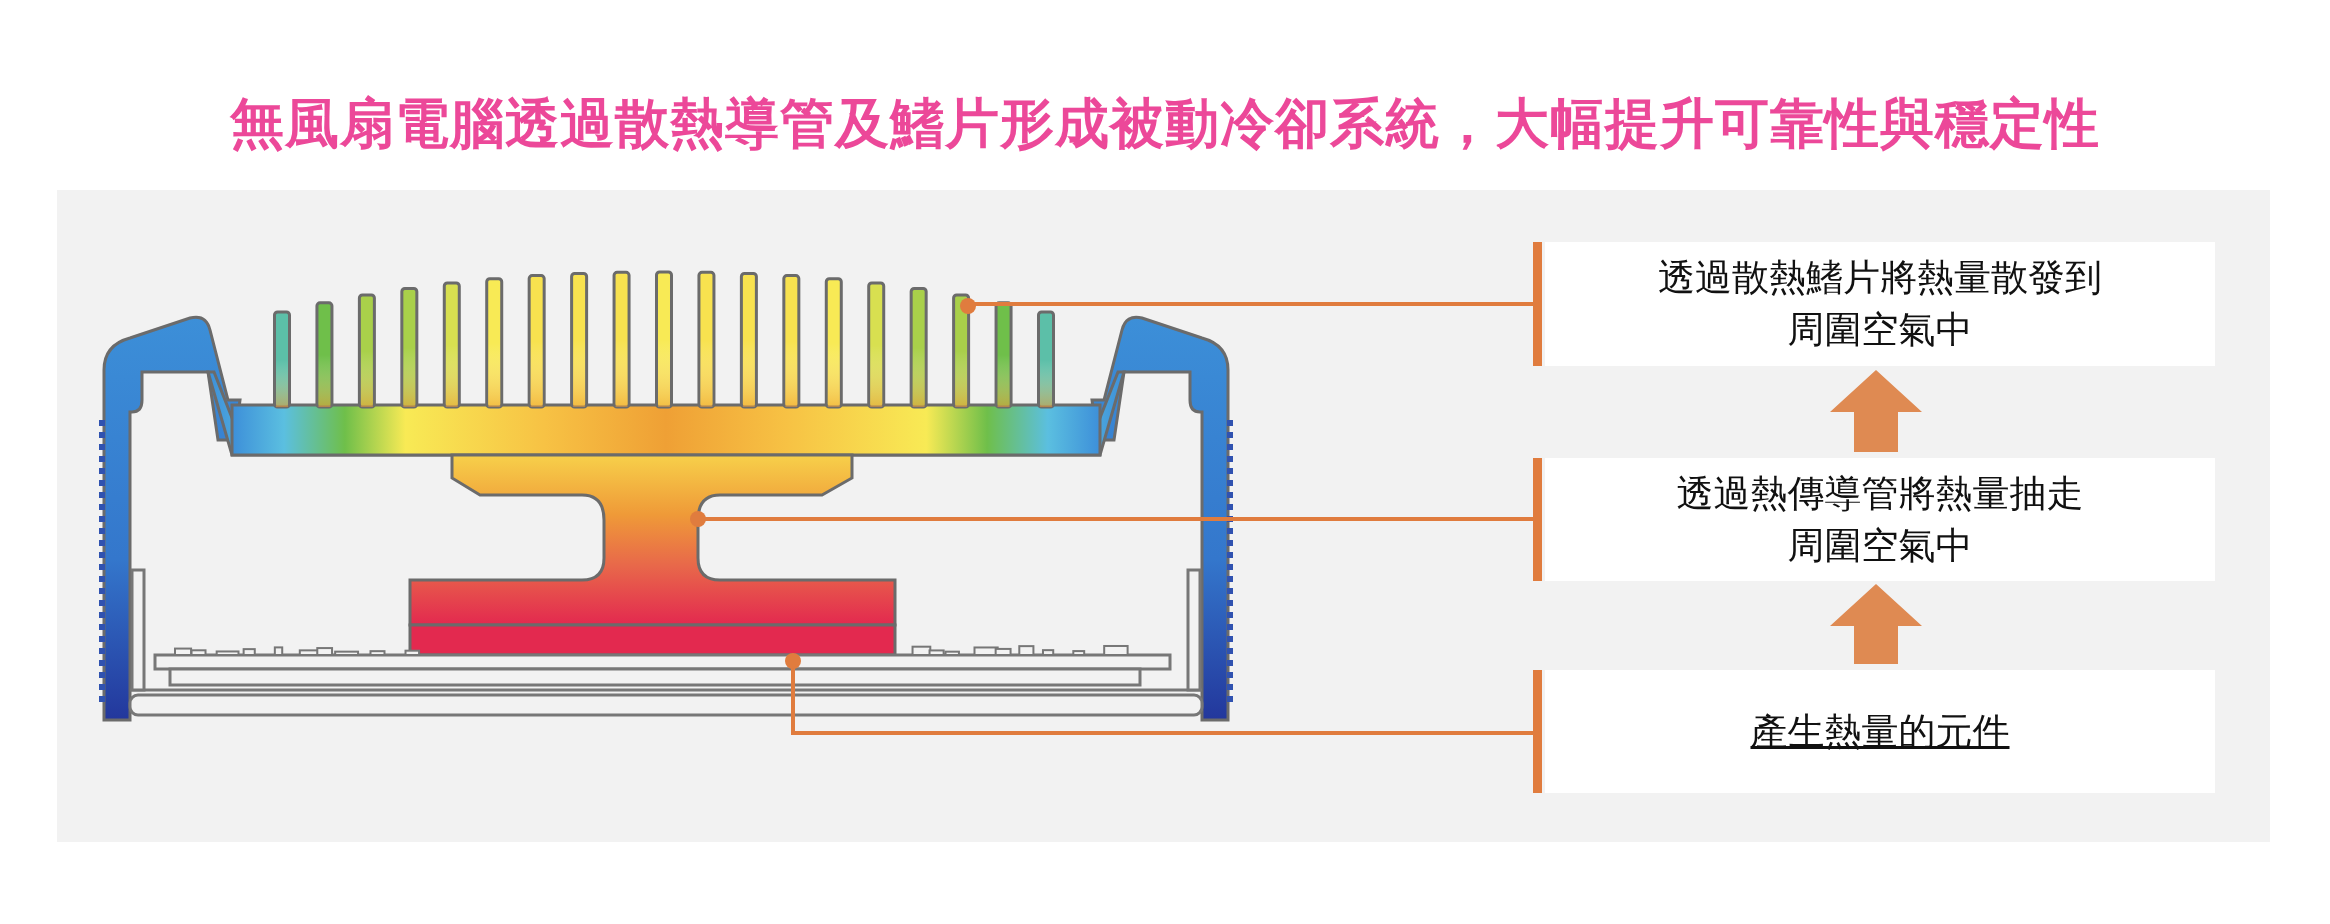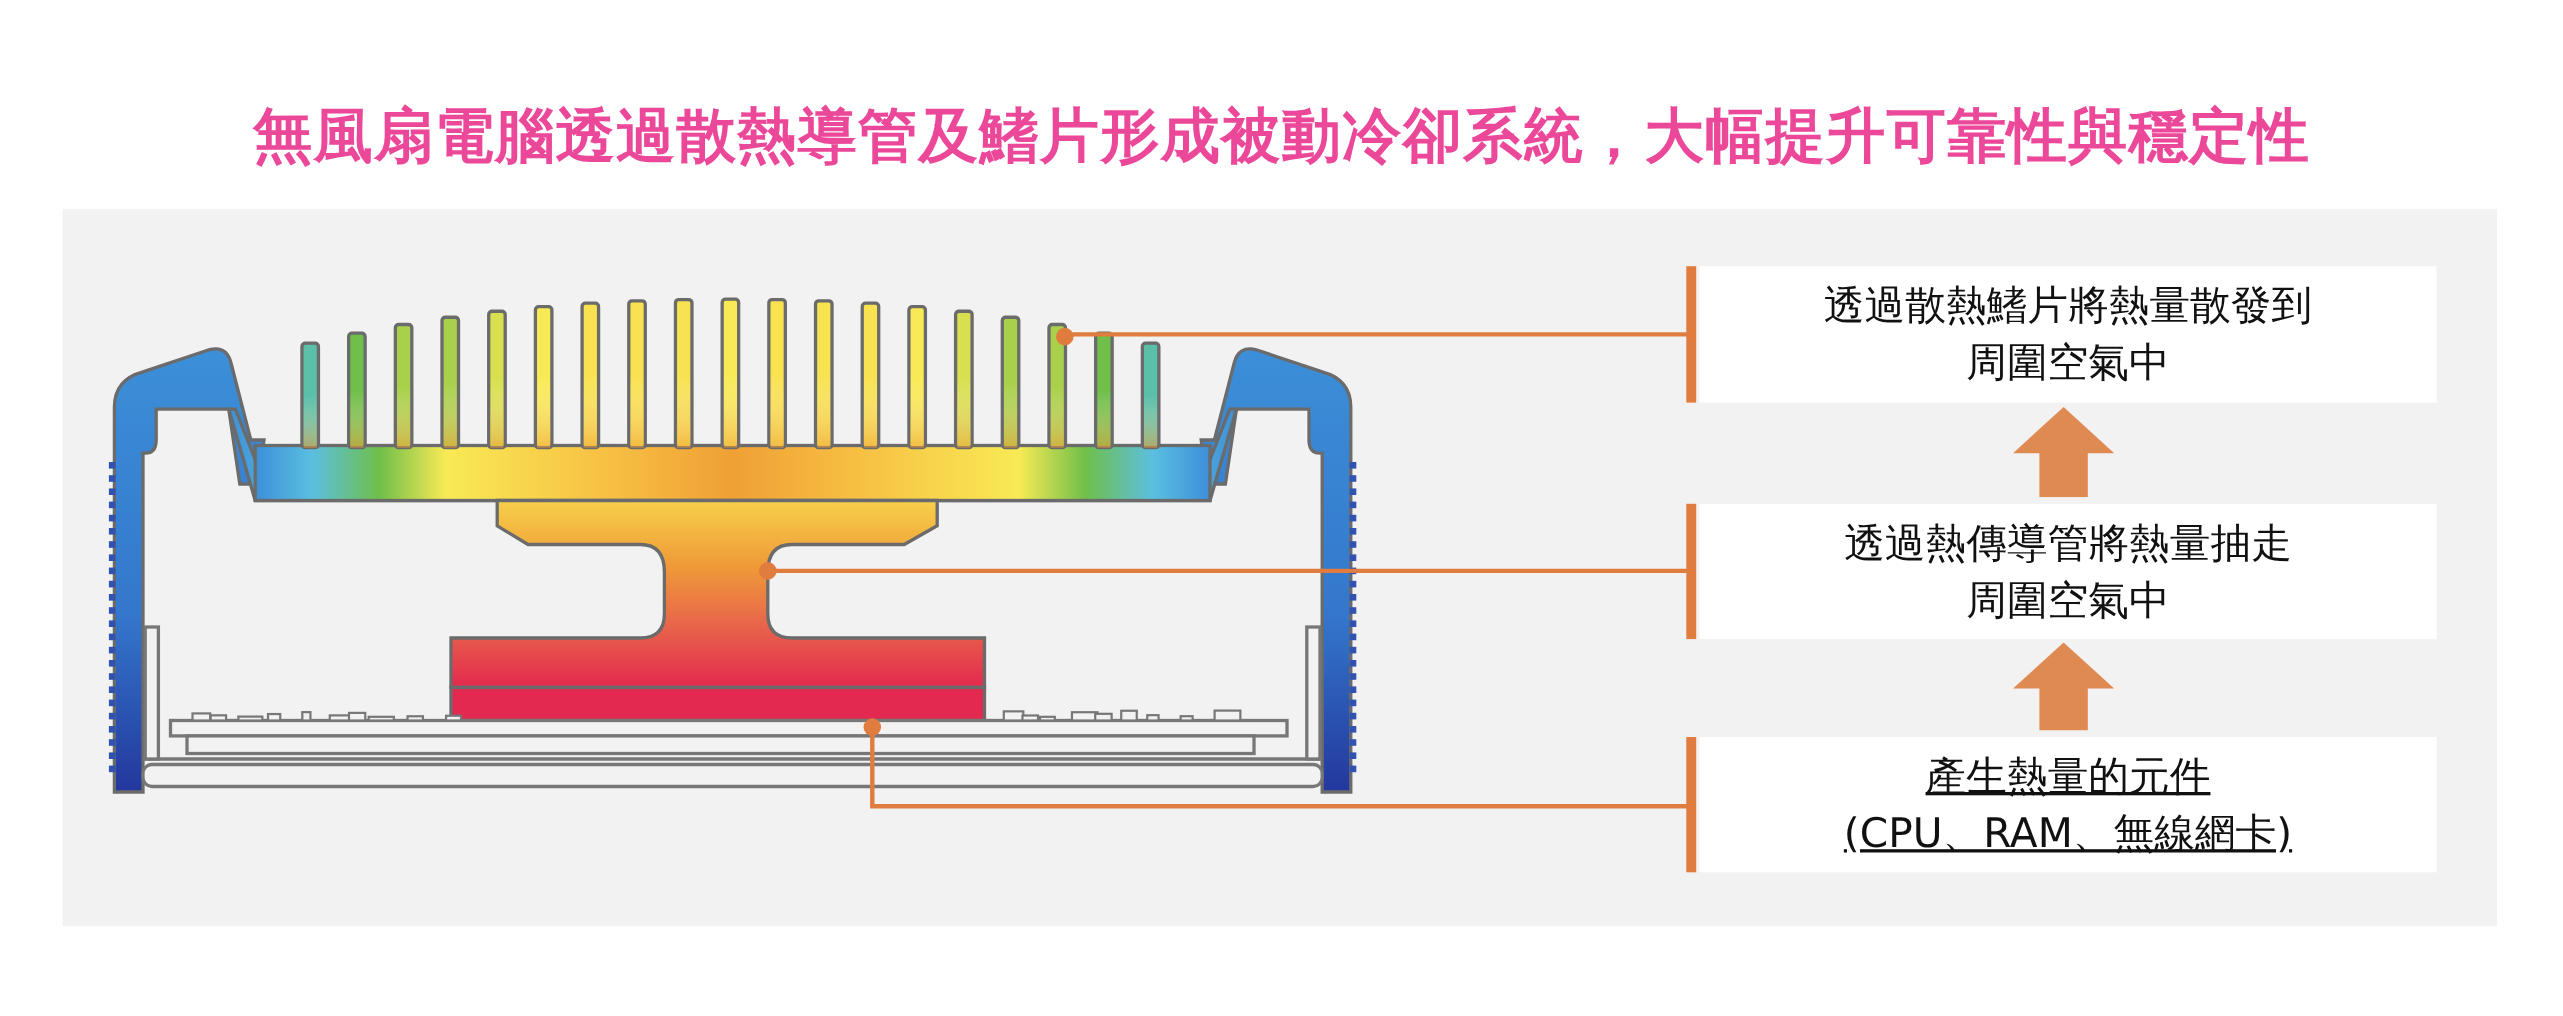--- a/index.html
+++ b/index.html
@@ -227,14 +227,13 @@
   <div class="bar"></div>
   <div>透過熱傳導管將熱量抽走</div>
   <div>周圍空氣中</div>
 </div>
 <svg class="arrow" style="left:1830px;top:584px;" width="92" height="80" viewBox="0 0 92 80">
   <polygon points="46,0 92,42 68,42 68,80 24,80 24,42 0,42" fill="#df8a52"></polygon>
 </svg>
 <div class="box" style="top:670px;height:123px;text-decoration:underline;">
   <div class="bar"></div>
   <div>產生熱量的元件</div>
-  <div>(CPU、RAM、無線網卡)</div>
 </div>
 
 </body></html>

